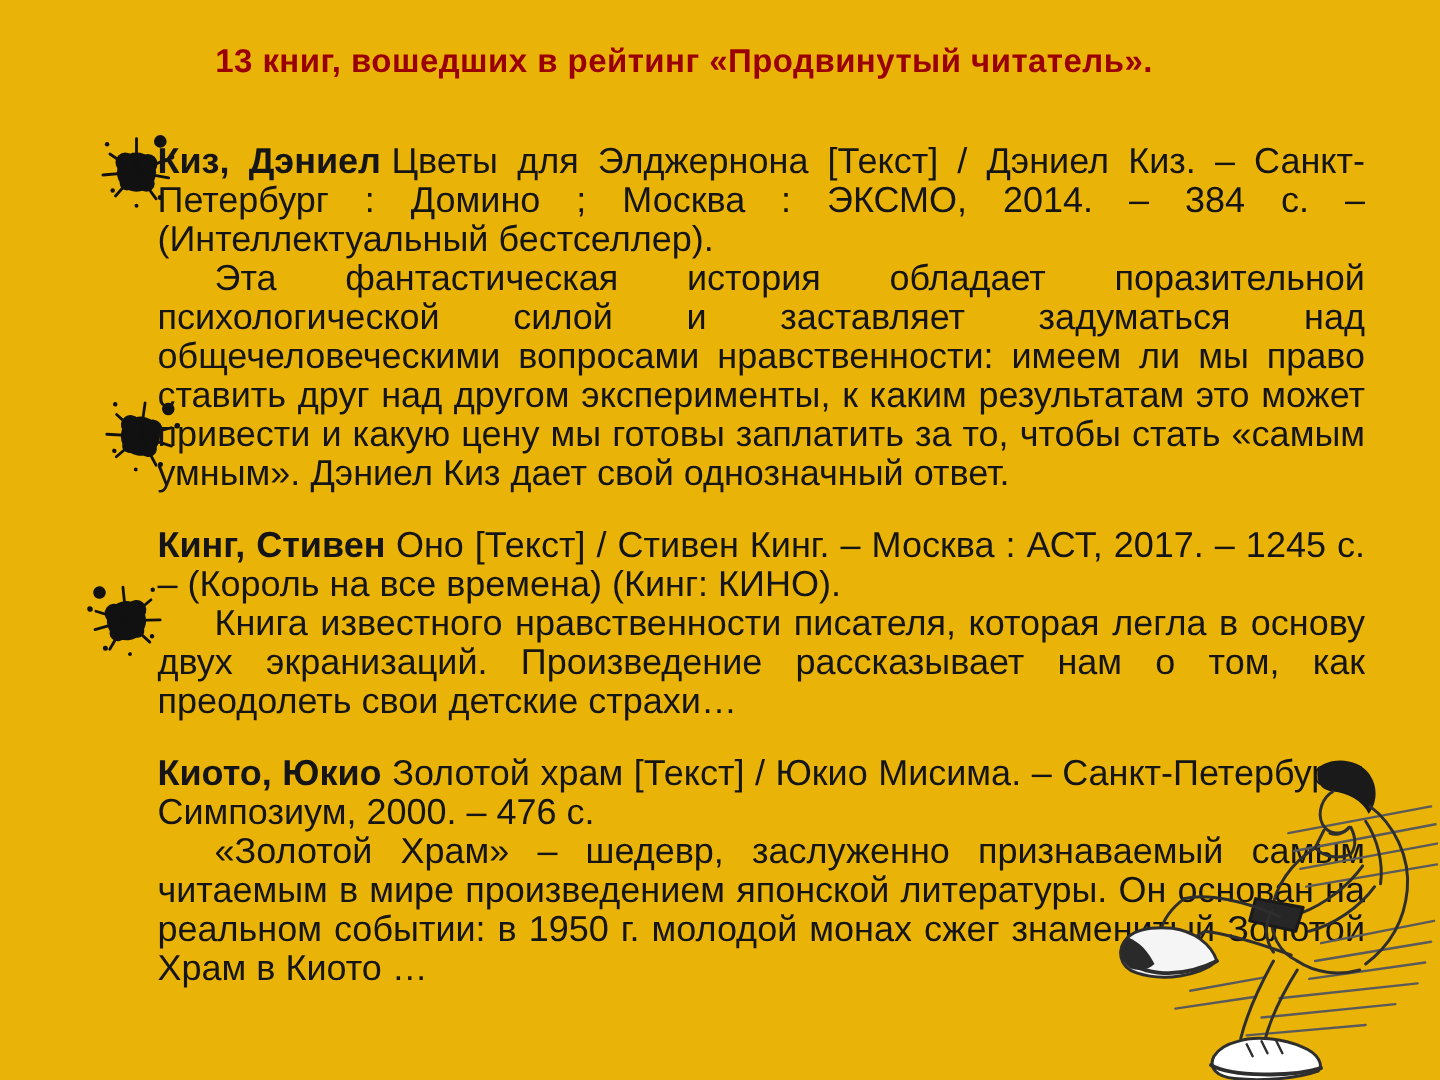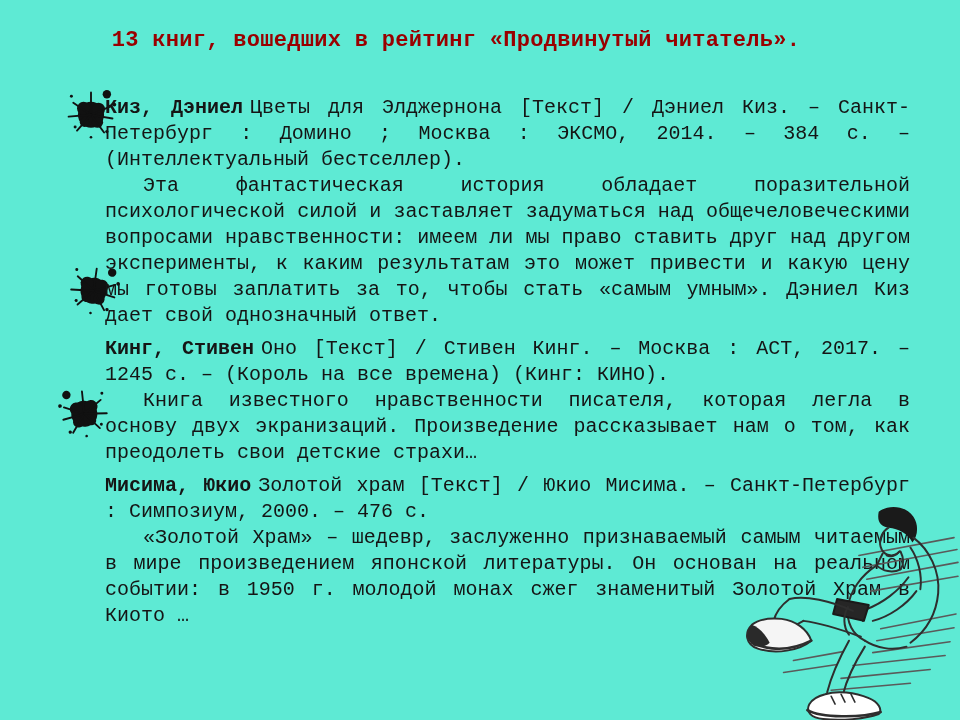--- a/index.html
+++ b/index.html
@@ -1,43 +1,43 @@
 <!DOCTYPE html>
 <html><head>
 <meta charset="utf-8">
 <style>
   html, body { margin: 0; padding: 0; background: #888; }
   .slide {
     position: relative;
     width: 960px; height: 720px;
     margin: 0 auto;
-    background: #5eead4;
+    background: #eab308;
     overflow: hidden;
-    font-family: Liberation Mono, monospace;
+    font-family: Liberation Sans, sans-serif;
     color: #151515;
   }
   .title-block {
     position: absolute;
     top: 27px; left: 0; width: 912px;
     text-align: center;
     color: #990000;
     font-weight: bold;
     font-size: 22px;
     line-height: 27px;
     letter-spacing: 0.3px;
   }
   .content {
     position: absolute;
     top: 95px; left: 105px; width: 805px;
-    font-size: 20px;
+    font-size: 24px;
     line-height: 26px;
     text-align: justify;
   }
   .book-entry { margin: 0; }
-  .book-entry + .book-entry { margin-top: 7px; }
+  .book-entry + .book-entry { margin-top: 22px; }
   .bibliography { margin: 0; }
   .book-author { font-weight: bold; margin-right: 7px; }
   .annotation { margin: 0; text-indent: 38px; }
   .ink-blot {
     position: absolute;
     width: 56px; height: 56px;
   }
   .ink-blot-1 { left: 63px;  top: 84px; }
   .ink-blot-2 { left: 66px;  top: 260px; transform: rotate(8deg); }
   .ink-blot-3 { left: 56px;  top: 383px; transform: rotate(-6deg) scaleX(-1); }
@@ -137,21 +137,21 @@
       <p class="bibliography"><span class="book-author">Киз, Дэниел</span><span>Цветы для Элджернона [Текст] / Дэниел Киз. – Санкт-Петербург : Домино ; Москва : ЭКСМО, 2014. – 384 с. – (Интеллектуальный бестселлер).</span></p>
       <p class="annotation">Эта фантастическая история обладает поразительной психологической силой и заставляет задуматься над общечеловеческими вопросами нравственности: имеем ли мы право ставить друг над другом эксперименты, к каким результатам это может привести и какую цену мы готовы заплатить за то, чтобы стать «самым умным».  Дэниел  Киз дает  свой однозначный ответ.</p>
     </div>
 
     <div class="book-entry">
       <p class="bibliography"><span class="book-author">Кинг, Стивен</span><span>Оно [Текст] / Стивен Кинг. – Москва : АСТ, 2017. – 1245 с. – (Король на все времена) (Кинг: КИНО).</span></p>
       <p class="annotation">Книга известного нравственности писателя, которая легла в основу двух экранизаций. Произведение рассказывает нам о том, как преодолеть свои детские страхи…</p>
     </div>
 
     <div class="book-entry">
-      <p class="bibliography"><span class="book-author">Мисима, Юкио</span><span>Золотой храм [Текст] / Юкио Мисима. – Санкт-Петербург : Симпозиум, 2000. – 476 с.</span></p>
+      <p class="bibliography"><span class="book-author">Киото, Юкио</span><span>Золотой храм [Текст] / Юкио Мисима. – Санкт-Петербург : Симпозиум, 2000. – 476 с.</span></p>
       <p class="annotation">«Золотой Храм» –  шедевр, заслуженно признаваемый самым читаемым в мире произведением японской литературы. Он основан на реальном событии: в 1950 г. молодой монах сжег знаменитый Золотой Храм в Киото …</p>
     </div>
 
   </div>
 
   <svg class="illustration" viewBox="0 0 230 230" aria-hidden="true">
 
     <g stroke="#5a5a5a" stroke-width="1.6" stroke-linecap="round">
       <line x1="128" y1="64" x2="224" y2="46"></line>
       <line x1="132" y1="76" x2="227" y2="58"></line>

